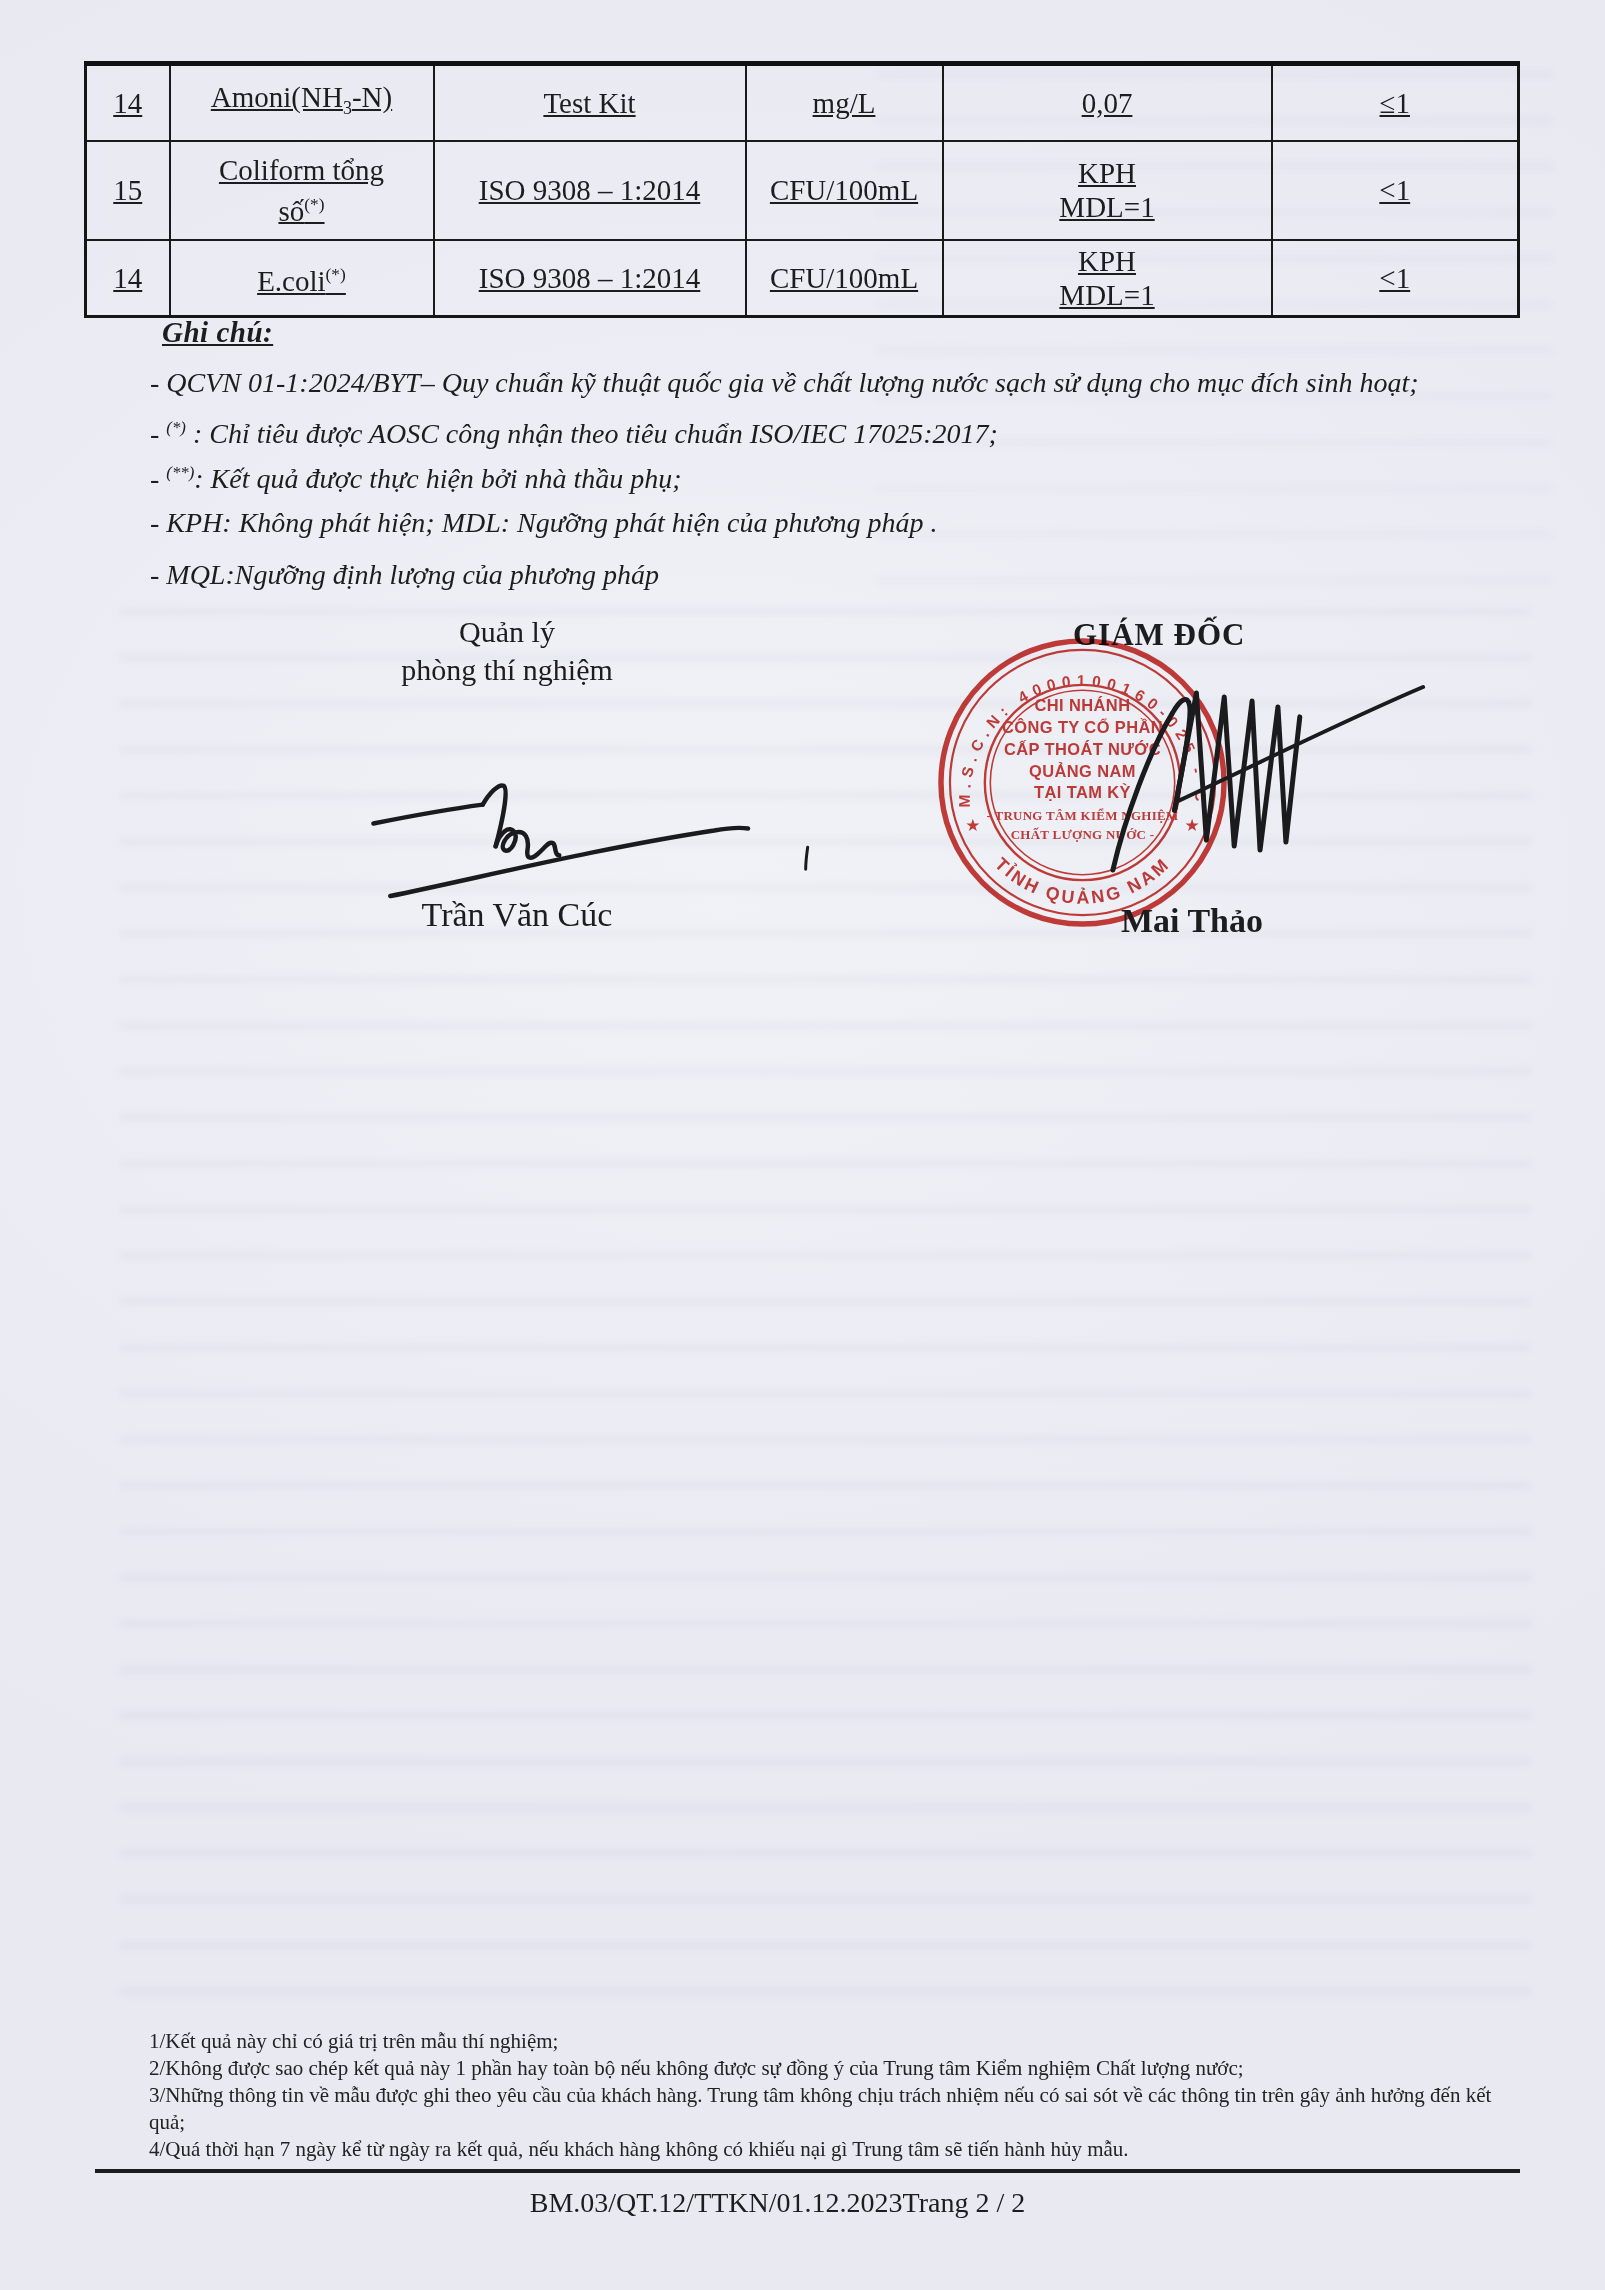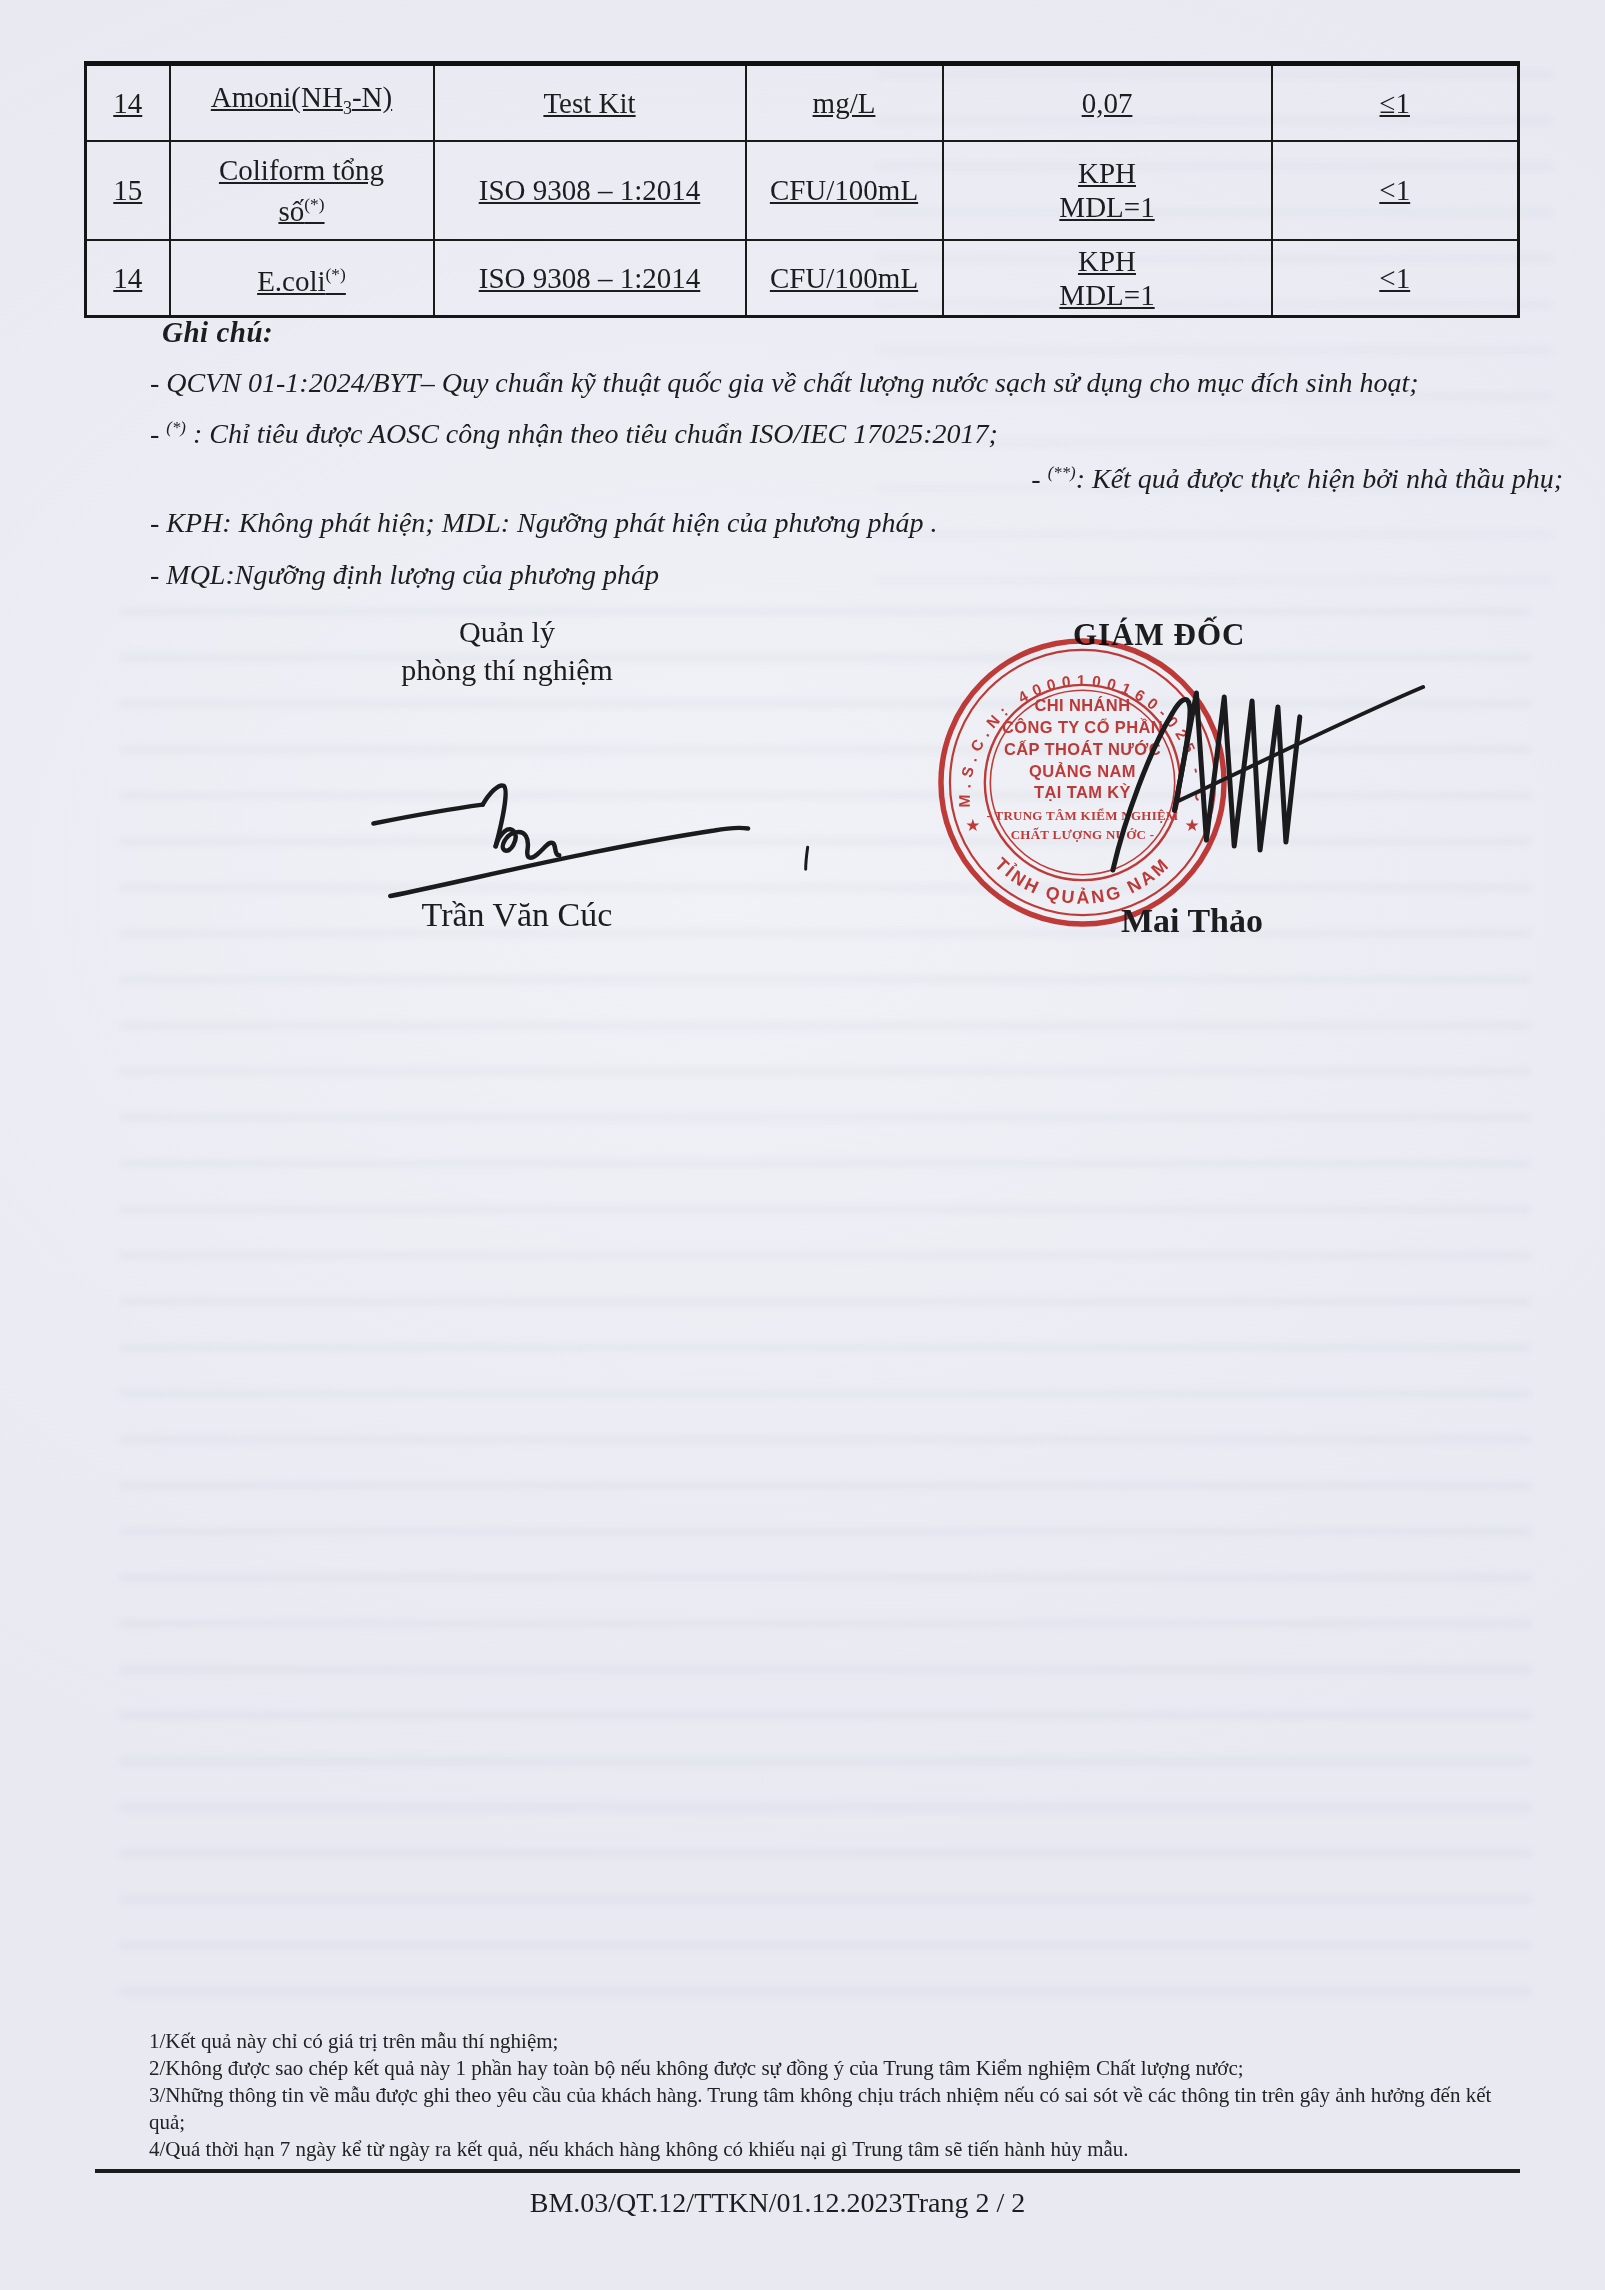--- a/index.html
+++ b/index.html
@@ -39,30 +39,31 @@
   tr.row-a{height:77px;}
   tr.row-b{height:99px;}
   tr.row-c{height:77px;}
   td sub{font-size:.62em;}
   td sup,.note sup{font-size:.6em;vertical-align:super;}
 
   
   .ghichu{
     position:absolute;left:162px;top:316px;
     font-size:29px;font-weight:bold;font-style:italic;
+    text-decoration:underline;
     letter-spacing:0.5px;
   }
   .note{
     position:absolute;left:150px;width:1413px;
     font-size:28px;font-style:italic;line-height:33px;
     white-space:nowrap;
   }
   .note.n1{top:366px;}
   .note.n2{top:411px;}
-  .note.n3{top:456px;text-align:right;}
+  .note.n3{top:456px;}
   .note.n4{top:506px;}
   .note.n5{top:558px;}
 
   
   .sig-title-left{
     position:absolute;left:328px;top:613px;width:358px;
     text-align:center;font-size:30px;font-weight:normal;line-height:38px;
   }
   .sig-title-right{
     position:absolute;left:1073px;top:617px;width:249px;

